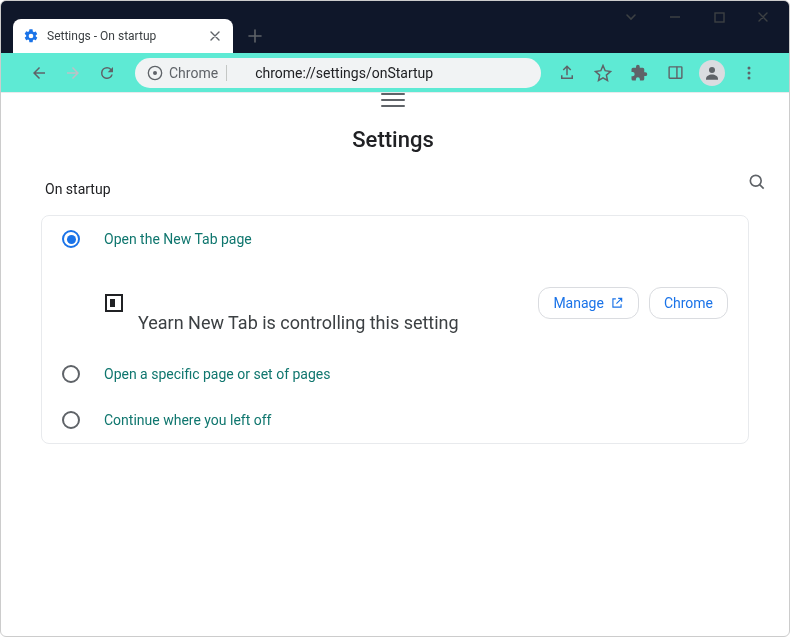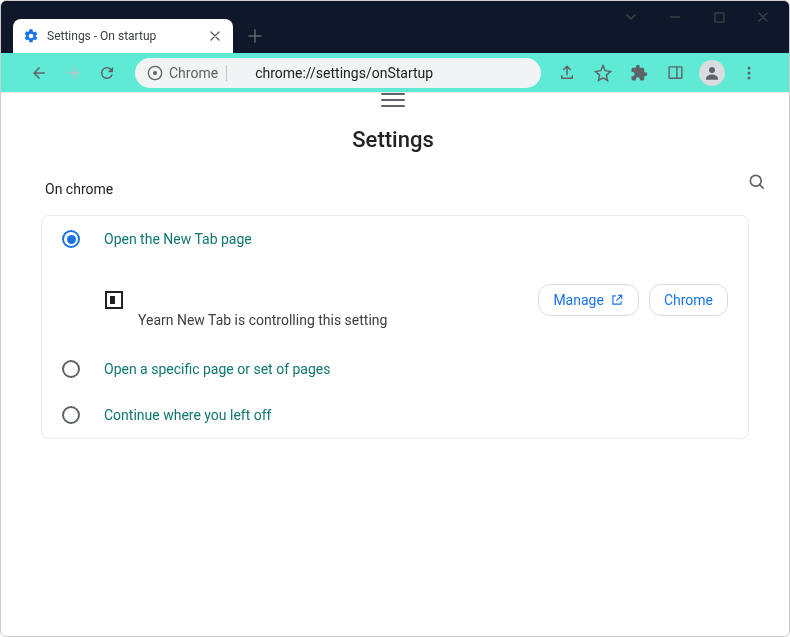--- a/index.html
+++ b/index.html
@@ -208,21 +208,21 @@
       align-items: center;
       padding: 10px 20px 18px 62px;
       gap: 14px;
     }
     .ext-icon {
       width: 20px; height: 20px;
       display: flex; align-items:center; justify-content:center;
       flex-shrink: 0;
     }
     .ext-text {
-      font-size: 14px;
+      font-size: 18px;
       color: #3c4043;
       flex: 1;
       margin-top: 40px;
     }
     .ext-actions {
       display: flex;
       gap: 10px;
     }
     .ext-btn {
       border: 1px solid #dadce0;
@@ -359,21 +359,21 @@
   <div class="settings-title">Settings</div>
   <div class="header-search">
     <svg width="20" height="20" viewBox="0 0 24 24" fill="none" stroke="#5f6368" stroke-width="2">
         <circle cx="10.5" cy="10.5" r="6.5"></circle>
         <line x1="20" y1="20" x2="15.2" y2="15.2"></line>
       </svg>
   </div>
 </div>
 
 <div class="content">
-  <div class="section-title">On chrome</div>
+  <div class="section-title">On startup</div>
   <div class="card">
 
     <div class="radio-row">
       <span class="radio-outer selected">
         <span class="radio-inner"></span>
       </span>
       <span class="radio-label">Open the New Tab page</span>
     </div>
 
     <div class="ext-notice">

